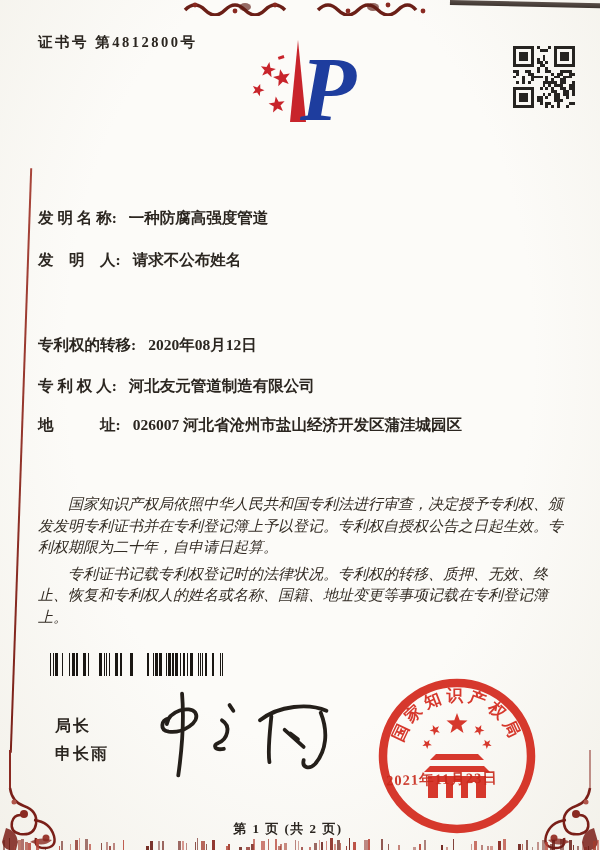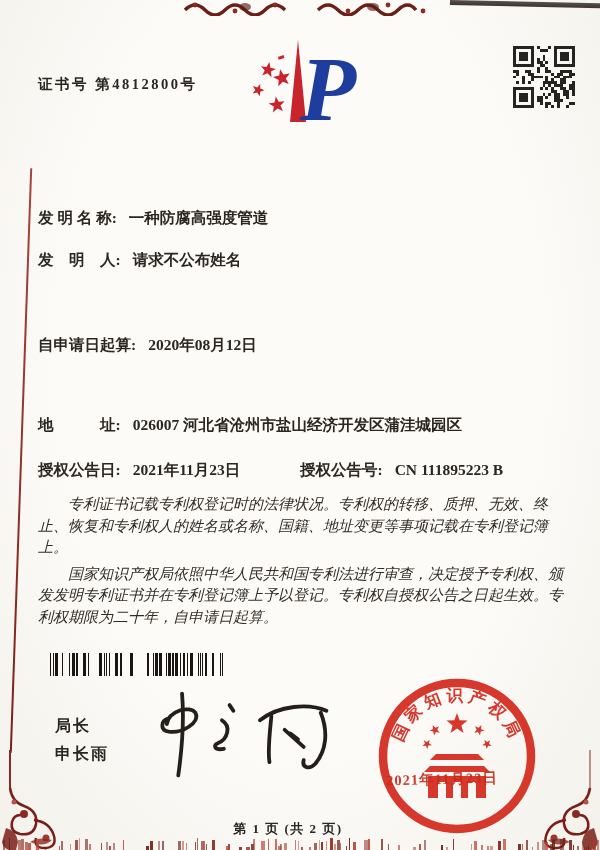--- a/index.html
+++ b/index.html
@@ -12,21 +12,21 @@
   .topright-bar{position:absolute;left:450px;top:0;width:152px;height:5px;
     background:linear-gradient(#5a4f49,#3e3530);transform:rotate(1.2deg);transform-origin:left top;}
   .left-line{position:absolute;left:20px;top:168px;width:2px;height:585px;
     background:linear-gradient(#a8453a,#7a2018);transform:rotate(2deg);}
   .corner{position:absolute;width:72px;height:100px;}
   .corner-bl{left:0;bottom:0;}
   .corner-br{right:0;bottom:0;transform:scaleX(-1);}
   .fringe{position:absolute;left:0;right:0;bottom:0;height:13px;z-index:1;}
 
   
-  .cert-no{position:absolute;left:38px;top:33px;font-size:14.5px;font-weight:600;letter-spacing:2.5px;margin-top:42px;}
+  .cert-no{position:absolute;left:38px;top:33px;font-size:14.5px;font-weight:600;letter-spacing:2.5px;}
   .logo{position:absolute;left:238px;top:28px;width:124px;height:102px;}
   .qr{position:absolute;left:513px;top:46px;width:62px;height:62px;opacity:.92;}
   .title{position:absolute;left:0;top:128px;width:100%;margin:0;text-align:center;
     font-size:35px;font-weight:700;letter-spacing:16px;text-indent:16px;color:#262019;}
 
   
   .row{position:absolute;left:38px;right:18px;font-size:15.5px;font-weight:700;white-space:nowrap;}
   .fvalue{margin-left:12px;font-weight:600;}
   .pair2{position:absolute;left:262px;top:0;}
 
@@ -320,35 +320,32 @@
       </svg></div>
 
 
   <div class="row" style="top:250px">
     <span class="flabel">发　明　人:</span><span class="fvalue">请求不公布姓名</span>
   </div>
   <div class="row" style="top:208px">
     <span class="flabel">发 明 名 称:</span><span class="fvalue">一种防腐高强度管道</span>
   </div>
   <div class="row" style="top:335px">
-    <span class="flabel">自申请日起算:</span><span class="fvalue">2020年08月12日</span>
+    <span class="flabel">专利权的转移:</span><span class="fvalue">2020年08月12日</span>
+  </div>
+  <div class="row" style="top:376px">
+    <span class="flabel">专 利 权 人:</span><span class="fvalue">河北友元管道制造有限公司</span>
   </div>
   <div class="row" style="top:415px">
     <span class="flabel">地　　　址:</span><span class="fvalue">026007 河北省沧州市盐山经济开发区蒲洼城园区</span>
   </div>
-  <div class="row" style="top:460px">
-    <span class="flabel">授权公告日:</span><span class="fvalue">2021年11月23日</span>
-    <span class="pair2">
-      <span class="flabel">授权公告号:</span><span class="fvalue">CN 111895223 B</span>
-    </span>
-  </div>
 
   <div class="body-text">
+    <p>国家知识产权局依照中华人民共和国专利法进行审查，决定授予专利权、颁发发明专利证书并在专利登记簿上予以登记。专利权自授权公告之日起生效。专利权期限为二十年，自申请日起算。</p>
     <p>专利证书记载专利权登记时的法律状况。专利权的转移、质押、无效、终止、恢复和专利权人的姓名或名称、国籍、地址变更等事项记载在专利登记簿上。</p>
-    <p>国家知识产权局依照中华人民共和国专利法进行审查，决定授予专利权、颁发发明专利证书并在专利登记簿上予以登记。专利权自授权公告之日起生效。专利权期限为二十年，自申请日起算。</p>
   </div>
 
   <div class="barcode"><svg width="176" height="23">
         <rect x="0" y="0" width="1" height="23" fill="#1a1713"></rect>
         <rect x="3" y="0" width="1" height="23" fill="#1a1713"></rect>
         <rect x="5" y="0" width="3" height="23" fill="#1a1713"></rect>
         <rect x="12" y="0" width="1" height="23" fill="#1a1713"></rect>
         <rect x="19" y="0" width="1" height="23" fill="#1a1713"></rect>
         <rect x="22" y="0" width="3" height="23" fill="#1a1713"></rect>
         <rect x="26" y="0" width="2" height="23" fill="#1a1713"></rect>

